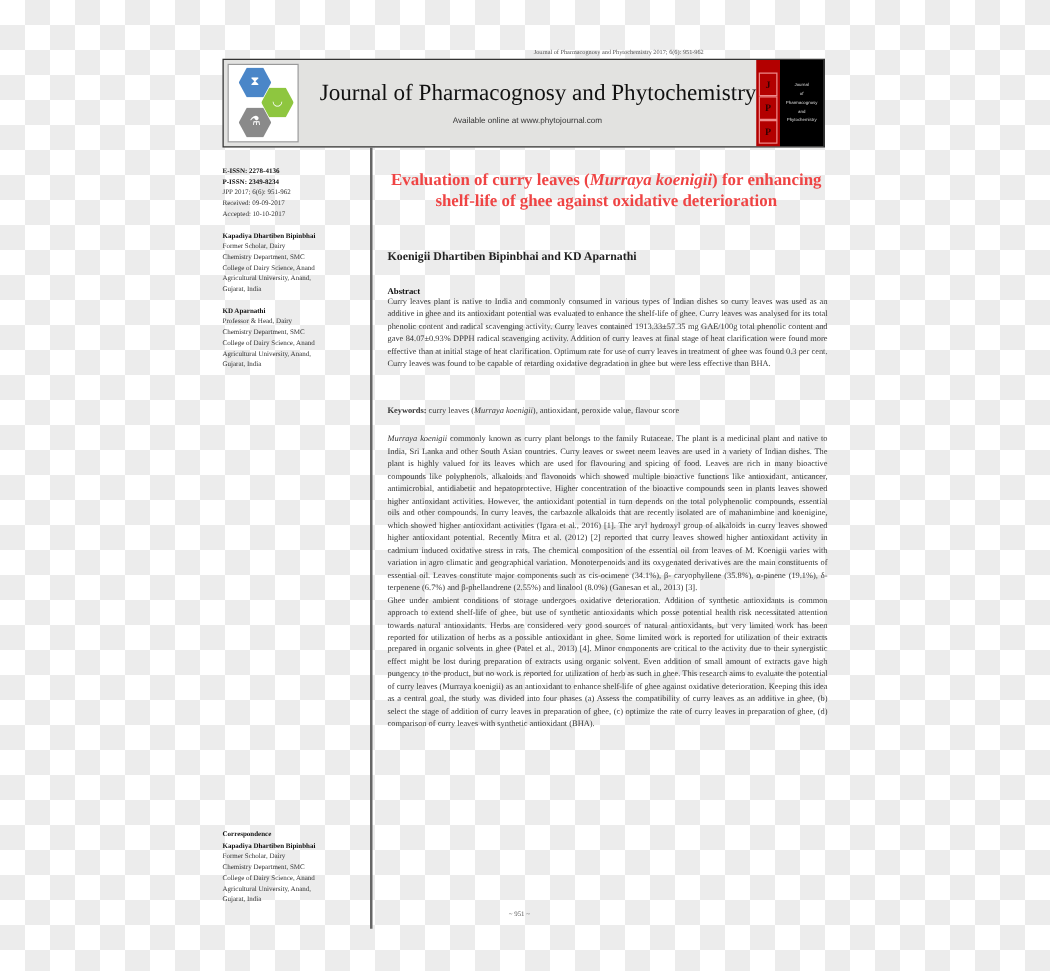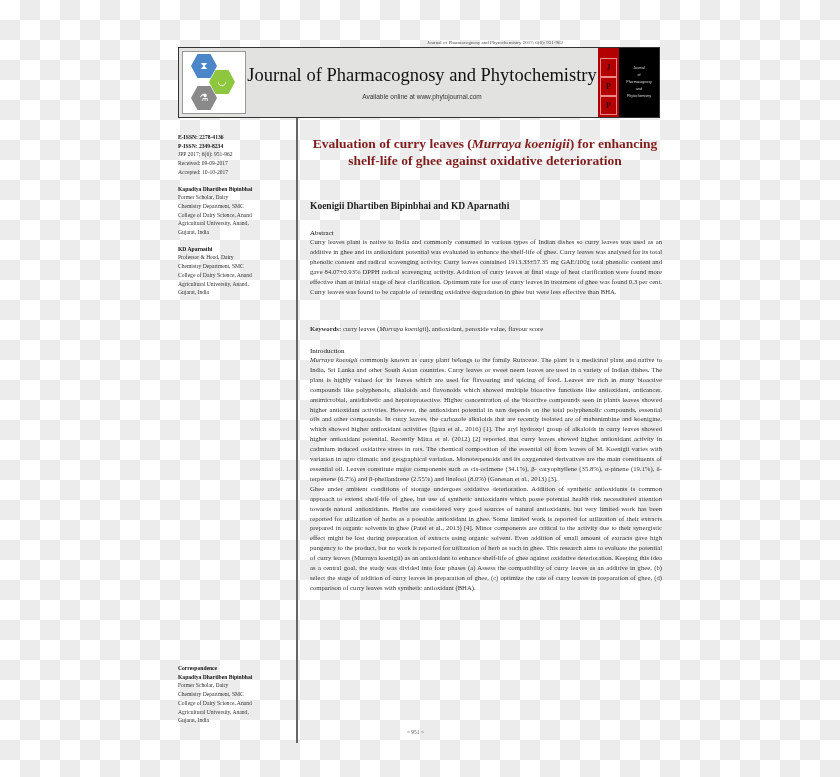--- a/index.html
+++ b/index.html
@@ -26,34 +26,34 @@
   .logo-box {
     width:64px; height:100%; background:#fff; border-right:1px solid #bbb;
     position:relative; box-sizing:border-box; border:1px solid #999; margin:3px 0 3px 3px; height:63px;
   }
   .hex { position:absolute; width:26px; height:24px; clip-path:polygon(25% 0,75% 0,100% 50%,75% 100%,25% 100%,0 50%); }
   .hex.blue { background:#4a86c8; left:8px; top:2px; }
   .hex.green { background:#8ec63f; left:26px; top:18px; }
   .hex.gray { background:#8a8a8a; left:8px; top:34px; }
   .hex span { display:block; color:#fff; font-size:10px; text-align:center; line-height:24px; font-family:"DejaVu Sans", sans-serif; }
   .mast-center { flex:1; display:flex; flex-direction:column; align-items:center; justify-content:center; }
-  .journal-title { font-size:18.5px; color:#111; white-space:nowrap; }
+  .journal-title { font-size:18.5px; color:#111; white-space:nowrap;padding-left:17px; }
   .journal-url { font-size:6.5px; color:#333; margin-top:7px; font-family:"Liberation Sans", sans-serif; }
   .jpp-red { width:21px; background:#b30000; display:flex; flex-direction:column; justify-content:flex-end; padding-bottom:2px; box-sizing:border-box; }
   .jpp-red div { border:1px solid #e88; margin:0 2px; height:17px; color:#300; font-weight:bold; font-size:8px; text-align:center; line-height:17px; background:#b30000; }
   .jpp-black { width:40px; background:#000; color:#ddd; font-size:3.5px; display:flex; flex-direction:column; align-items:center; justify-content:center; text-align:center; line-height:7px; font-family:"Liberation Sans", sans-serif; }
   .divider { position:absolute; left:296px; top:118px; width:2px; height:625px; background:#666; }
   .leftcol { position:absolute; left:178px; top:133px; width:115px; font-size:5.6px; line-height:8.7px; color:#333; }
   .leftcol .b { font-weight:bold; color:#111; }
   .leftcol .gap { height:8px; }
   .corr { position:absolute; left:178px; top:664px; width:115px; font-size:5.6px; line-height:8.7px; color:#333; }
   .corr .b { font-weight:bold; color:#111; }
-  .title { position:absolute; left:310px; top:135px; width:350px; text-align:center; font-weight:bold; font-size:13.5px; line-height:17px; color:#7f1d1d; }
+  .title { position:absolute; left:310px; top:135px; width:350px; text-align:center; font-weight:bold; font-size:13.5px; line-height:17px; color:#ef4444; }
   .authors { position:absolute; left:310px; top:201px; font-weight:bold; font-size:9.5px; color:#222; }
-  .section-h { font-weight:normal; font-size:7px; color:#111; }
+  .section-h { font-weight:bold; font-size:7px; color:#111; }
   .abstract { position:absolute; left:310px; top:229px; width:352px; }
   .body-text { font-size:6.7px; line-height:9.9px; text-align:justify; color:#333; }
   .keywords { position:absolute; left:310px; top:325px; width:352px; font-size:6.7px; color:#333; }
   .intro { position:absolute; left:310px; top:347px; width:352px; }
   .page-num { position:absolute; left:407px; top:729px; font-size:5.5px; color:#555; }
   i { font-style:italic; }
 </style>
 </head>
 <body>
 
@@ -132,18 +132,17 @@
 <div class="abstract">
   <div class="section-h">Abstract</div>
   <div class="body-text">Curry leaves plant is native to India and commonly consumed in various types of Indian dishes so curry leaves was used as an additive in ghee and its antioxidant potential was evaluated to enhance the shelf-life of ghee. Curry leaves was analysed for its total phenolic content and radical scavenging activity. Curry leaves contained 1913.33±57.35 mg GAE/100g total phenolic content and gave 84.07±0.93% DPPH radical scavenging activity. Addition of curry leaves at final stage of heat clarification were found more effective than at initial stage of heat clarification. Optimum rate for use of curry leaves in treatment of ghee was found 0.3 per cent. Curry leaves was found to be capable of retarding oxidative degradation in ghee but were less effective than BHA.</div>
 </div>
 
 <div class="keywords">
   <b>Keywords:</b><span> curry leaves (</span><i>Murraya koenigii</i><span>), antioxidant, peroxide value, flavour score</span>
 </div>
 
 <div class="intro">
-  <div class="section-h">Introduction</div>
   <div class="body-text"><i>Murraya koenigii</i><span> commonly known as curry plant belongs to the family Rutaceae. The plant is a medicinal plant and native to India, Sri Lanka and other South Asian countries. Curry leaves or sweet neem leaves are used in a variety of Indian dishes. The plant is highly valued for its leaves which are used for flavouring and spicing of food. Leaves are rich in many bioactive compounds like polyphenols, alkaloids and flavonoids which showed multiple bioactive functions like antioxidant, anticancer, antimicrobial, antidiabetic and hepatoprotective. Higher concentration of the bioactive compounds seen in plants leaves showed higher antioxidant activities. However, the antioxidant potential in turn depends on the total polyphenolic compounds, essential oils and other compounds. In curry leaves, the carbazole alkaloids that are recently isolated are of mahanimbine and koenigine, which showed higher antioxidant activities (Igara et al., 2016) [1]. The aryl hydroxyl group of alkaloids in curry leaves showed higher antioxidant potential. Recently Mitra et al. (2012) [2] reported that curry leaves showed higher antioxidant activity in cadmium induced oxidative stress in rats. The chemical composition of the essential oil from leaves of M. Koenigii varies with variation in agro climatic and geographical variation. Monoterpenoids and its oxygenated derivatives are the main constituents of essential oil. Leaves constitute major components such as cis-ocimene (34.1%), β- caryophyllene (35.8%), α-pinene (19.1%), δ- terpenene (6.7%) and β-phellandrene (2.55%) and linalool (8.0%) (Ganesan et al., 2013) [3].</span></div>
   <div class="body-text">Ghee under ambient conditions of storage undergoes oxidative deterioration. Addition of synthetic antioxidants is common approach to extend shelf-life of ghee, but use of synthetic antioxidants which posse potential health risk necessitated attention towards natural antioxidants. Herbs are considered very good sources of natural antioxidants, but very limited work has been reported for utilization of herbs as a possible antioxidant in ghee. Some limited work is reported for utilization of their extracts prepared in organic solvents in ghee (Patel et al., 2013) [4]. Minor components are critical to the activity due to their synergistic effect might be lost during preparation of extracts using organic solvent. Even addition of small amount of extracts gave high pungency to the product, but no work is reported for utilization of herb as such in ghee. This research aims to evaluate the potential of curry leaves (Murraya koenigii) as an antioxidant to enhance shelf-life of ghee against oxidative deterioration. Keeping this idea as a central goal, the study was divided into four phases (a) Assess the compatibility of curry leaves as an additive in ghee, (b) select the stage of addition of curry leaves in preparation of ghee, (c) optimize the rate of curry leaves in preparation of ghee, (d) comparison of curry leaves with synthetic antioxidant (BHA).</div>
 </div>
 
 <div class="page-num">~ 951 ~</div>
 
 </body></html>

